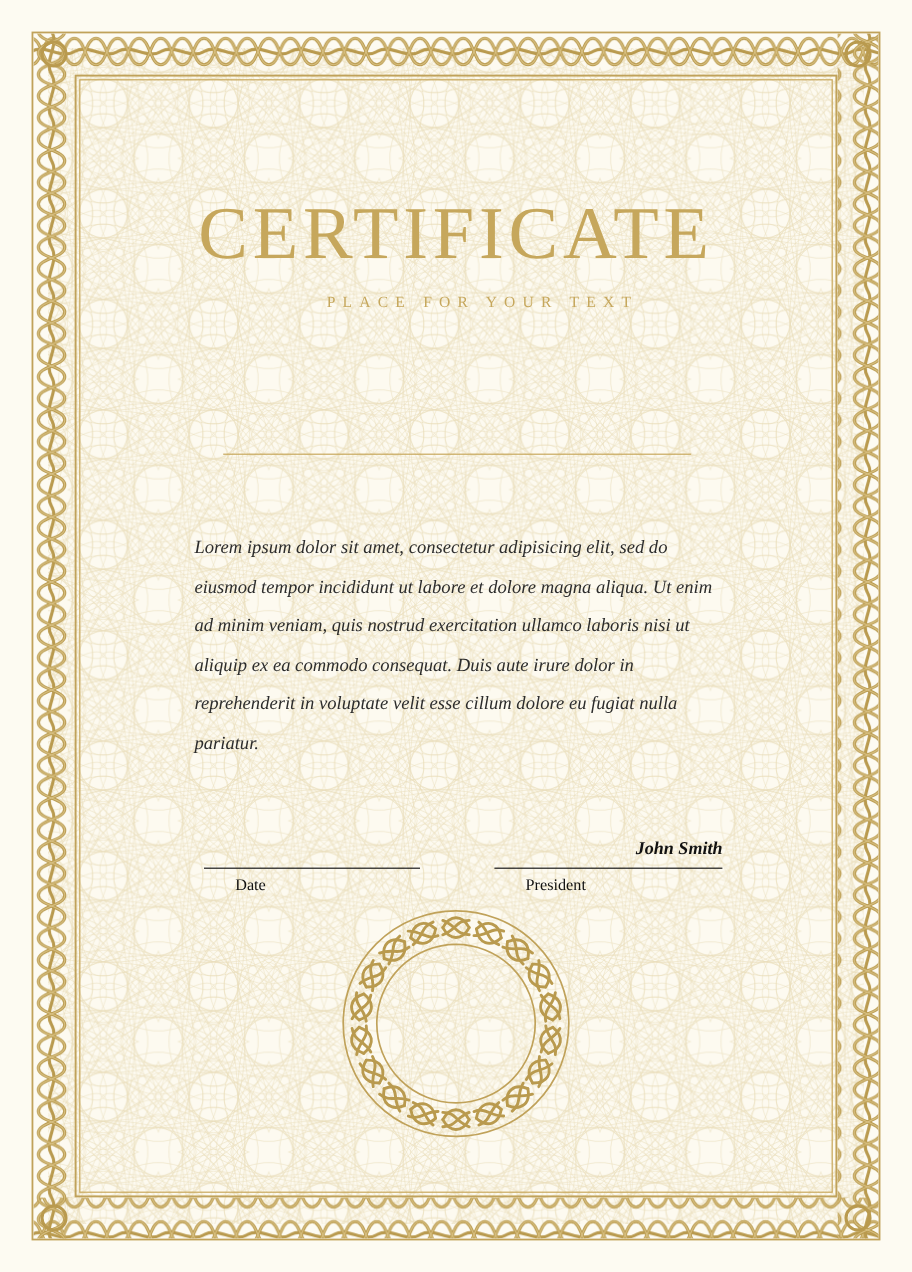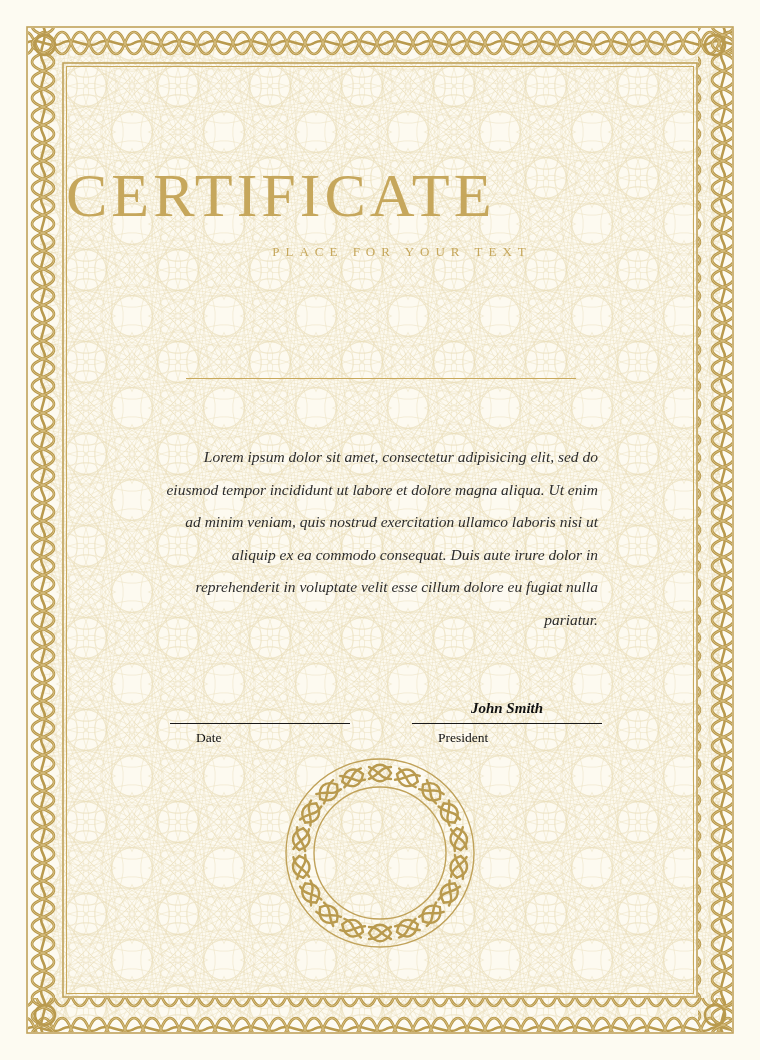--- a/index.html
+++ b/index.html
@@ -63,21 +63,21 @@
     width: 628px;
     height: 928px;
     box-sizing: border-box;
   }
 
   .title {
     position: absolute;
     top: 98px;
     left: 0;
     width: 100%;
-    text-align: left;
+    text-align: center;
     font-family: "Liberation Serif", serif;
     font-size: 62px;
     letter-spacing: 4px;
     color: #c6a75c;
     line-height: 1;
     white-space: nowrap;
   }
 
   .subtitle {
     position: absolute;
@@ -99,21 +99,21 @@
     width: 390px;
     height: 0;
     border-top: 1px solid #c8a85c;
   }
 
   .body-text {
     position: absolute;
     top: 375px;
     left: 96px;
     width: 436px;
-    text-align: right;
+    text-align: left;
     font-family: "Liberation Serif", serif;
     font-style: italic;
     font-size: 15.5px;
     line-height: 2.1;
     color: #2c2c2c;
   }
 
   
   .sign-left {
     position: absolute;
@@ -127,21 +127,21 @@
     left: 346px;
     width: 190px;
   }
   .sign-name {
     font-family: "Liberation Serif", serif;
     font-weight: bold;
     font-style: italic;
     font-size: 15px;
     color: #111;
     height: 20px;
-    text-align: center;
+    text-align: right;
   }
   .sign-line {
     border-top: 1px solid #1a1a1a;
     margin-top: 3px;
   }
   .sign-label {
     margin-top: 6px;
     font-family: "Liberation Serif", serif;
     font-size: 13.5px;
     color: #111;

